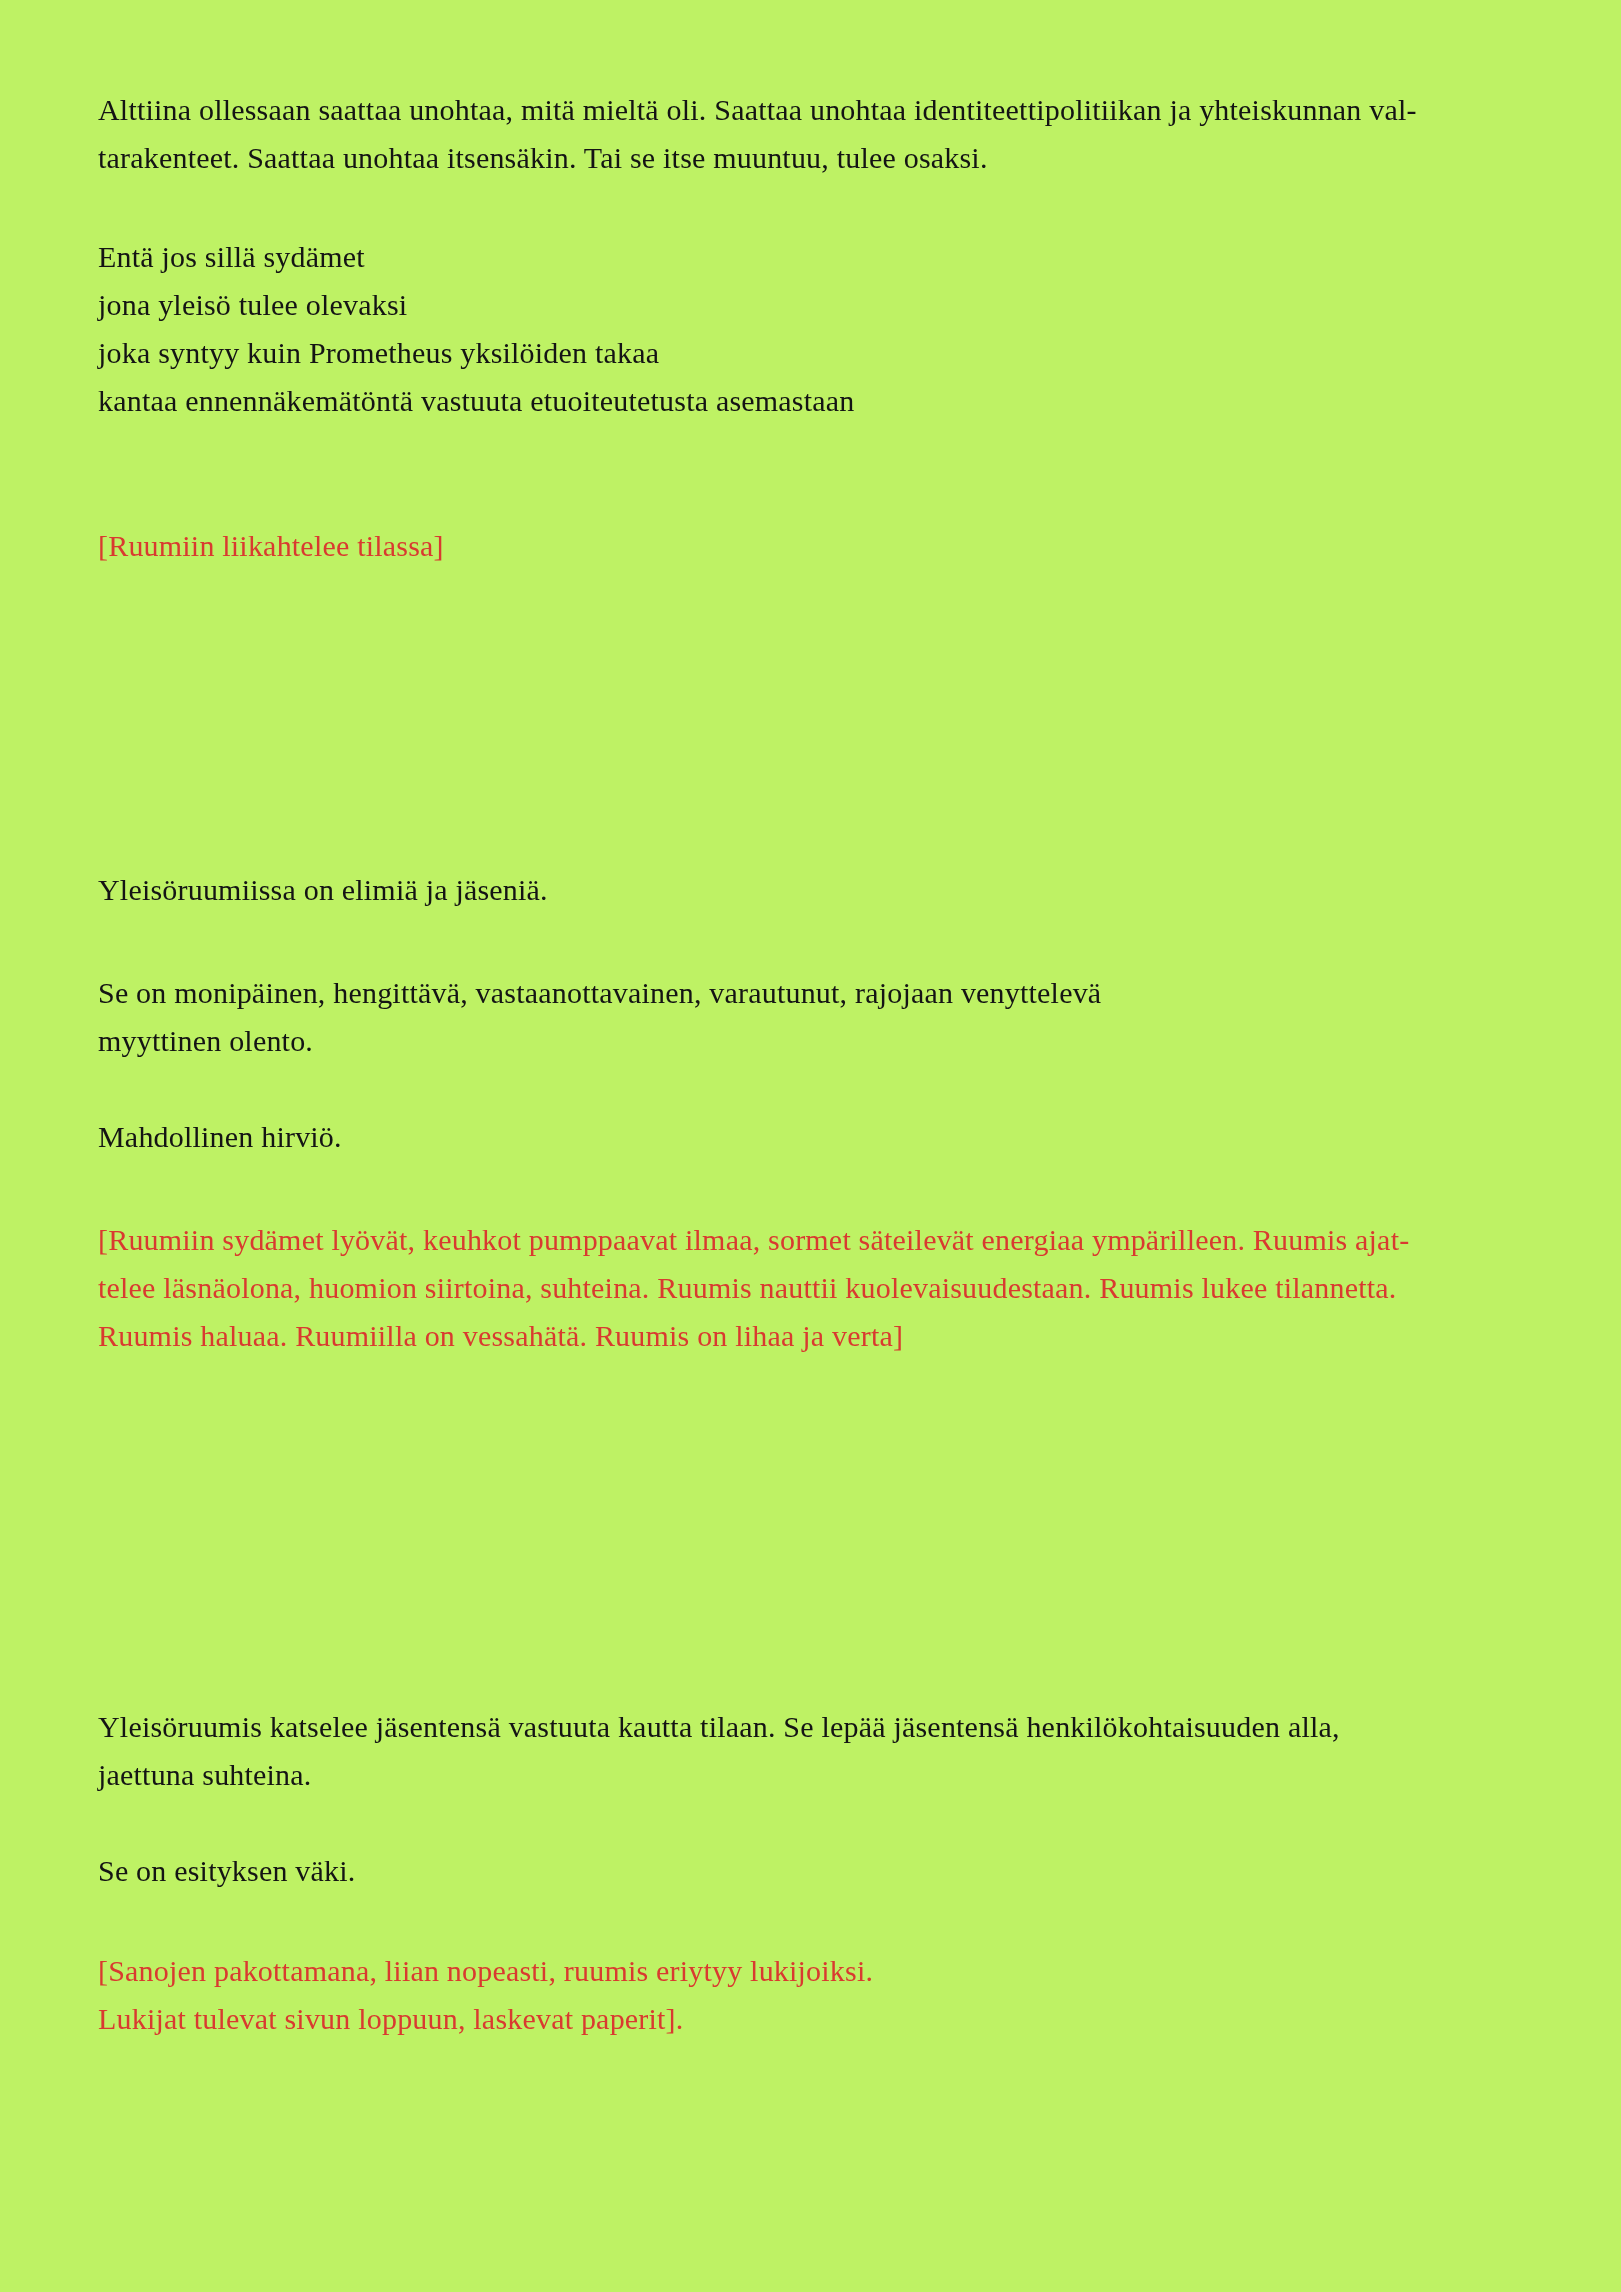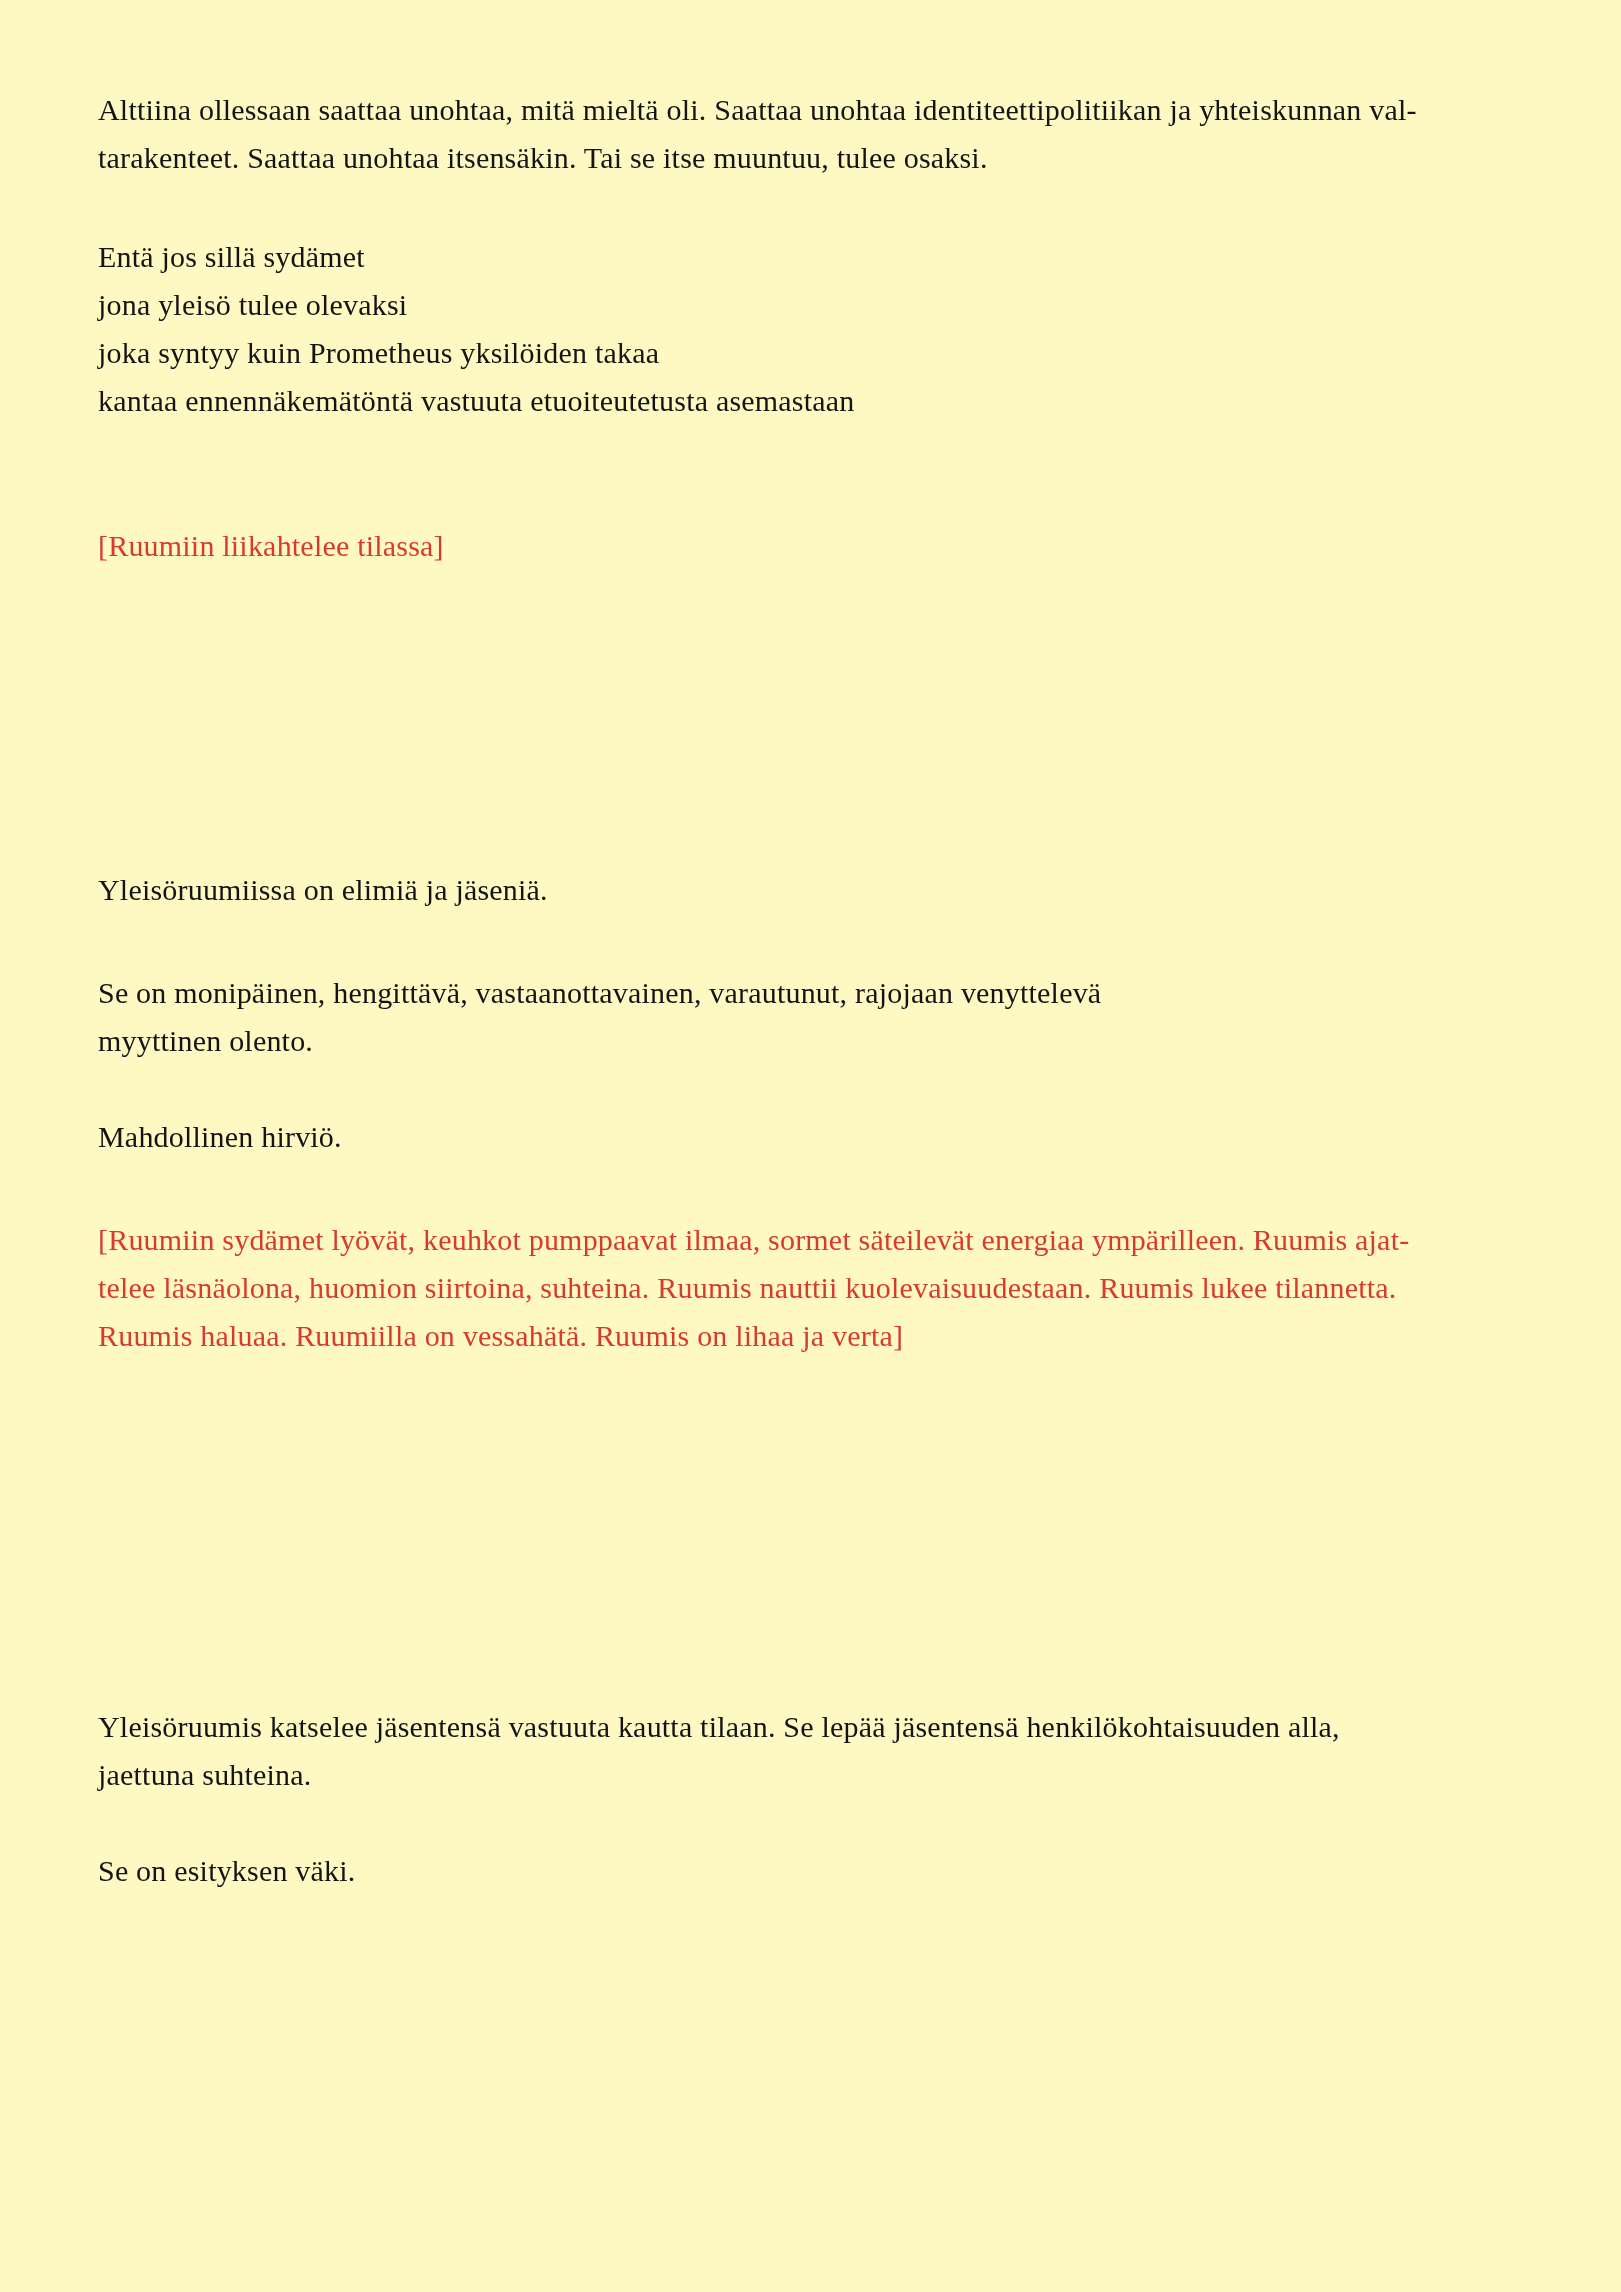--- a/index.html
+++ b/index.html
@@ -4,21 +4,21 @@
 <style>
   html, body {
     margin: 0;
     padding: 0;
     background: #ffffff;
   }
   .page {
     position: relative;
     width: 1621px;
     height: 2293px;
-    background: #fef9c3;
+    background: #bef264;
     font-family: "Liberation Serif", "DejaVu Serif", serif;
     overflow: hidden;
   }
   .block {
     position: absolute;
     left: 98px;
     right: 78px;
   }
   .line {
     font-size: 30px;
@@ -71,15 +71,19 @@
 
   <section class="block black" style="top:1703px">
     <div class="line">Yleisöruumis katselee jäsentensä vastuuta kautta tilaan. Se lepää jäsentensä henkilökohtaisuuden alla,</div>
     <div class="line">jaettuna suhteina.</div>
   </section>
 
   <section class="block black" style="top:1847px">
     <div class="line">Se on esityksen väki.</div>
   </section>
 
+  <section class="block red" style="top:1947px">
+    <div class="line">[Sanojen pakottamana, liian nopeasti, ruumis eriytyy lukijoiksi.</div>
+    <div class="line">Lukijat tulevat sivun loppuun, laskevat paperit].</div>
+  </section>
 
 </div>
 
 
 </body></html>

